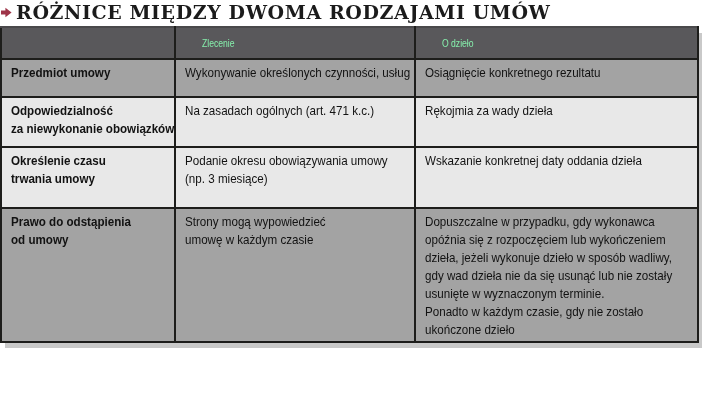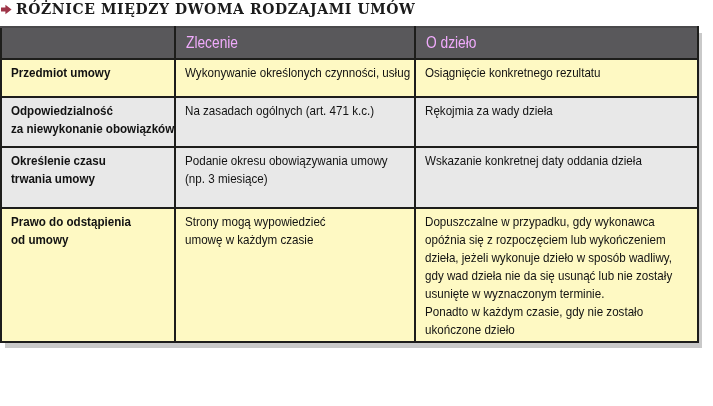--- a/index.html
+++ b/index.html
@@ -16,59 +16,59 @@
     top: 1px;
     left: 1px;
     display: flex;
     align-items: center;
     gap: 4px;
   }
   .bullet { flex: 0 0 auto; margin-top: 1px; }
   .title-text {
     font-family: "DejaVu Serif", serif;
     font-weight: bold;
-    font-size: 14px;
+    font-size: 19px;
     letter-spacing: 0.6px;
     color: #1b1b1b;
     white-space: pre;
   }
   table.cmp {
     position: absolute;
     top: 26px;
     left: 0;
     width: 699px;
     border-collapse: collapse;
     table-layout: fixed;
     background: #ffffff;
     border: 2px solid #1d1d1b;
     border-top: none;
     box-shadow: 4px 6px 0 -1px #c9c9c9;
   }
   table.cmp col.c1 { width: 174px; }
   table.cmp col.c2 { width: 240px; }
   table.cmp th {
     background: #59585b;
-    color: #f0abfc;
+    color: #86efac;
     font-weight: normal;
     text-align: left;
     height: 30px;
-    padding: 0 10px;
-    font-size: 16px;
+    padding: 0 26px;
+    font-size: 10px;
     border: 2px solid #1d1d1b;
     border-top: 2px solid #4a494b;
     border-bottom: 2px solid #1d1d1b;
   }
   table.cmp td {
     vertical-align: top;
     padding: 4px 9px 2px 9px;
     font-size: 13.5px;
     line-height: 18px;
     color: #121212;
     border: 2px solid #1d1d1b;
-    background: #fef9c3;
+    background: #a3a3a3;
   }
   table.cmp tr.shade td { background: #e8e8e8; }
   table.cmp td.lbl { font-weight: bold; }
   tr.r1 { height: 38px; }
   tr.r2 { height: 50px; margin-top: 13px; }
   tr.r3 { height: 55px; }
   tr.r4 { height: 61px; }
   tr.r5 { height: 117px; text-decoration: underline; }
   
   .cx {

